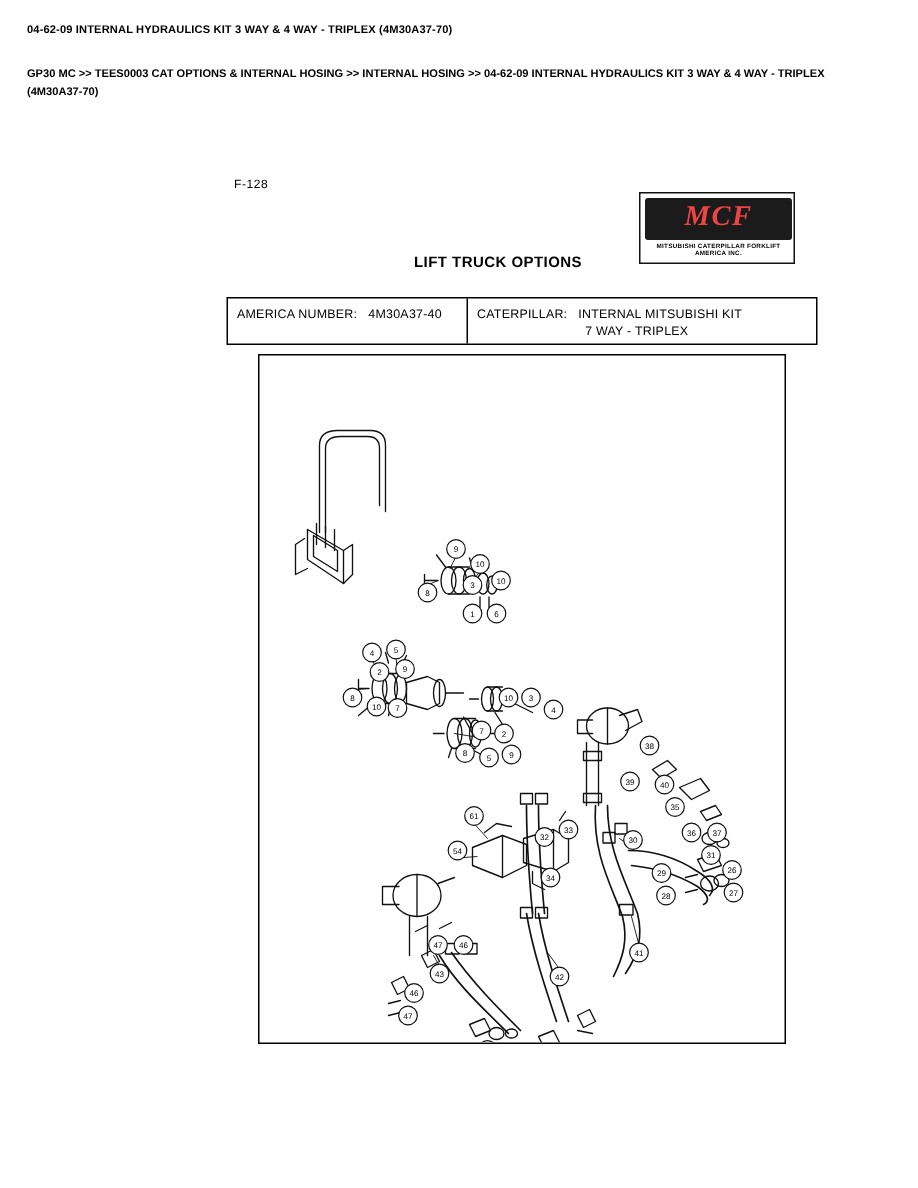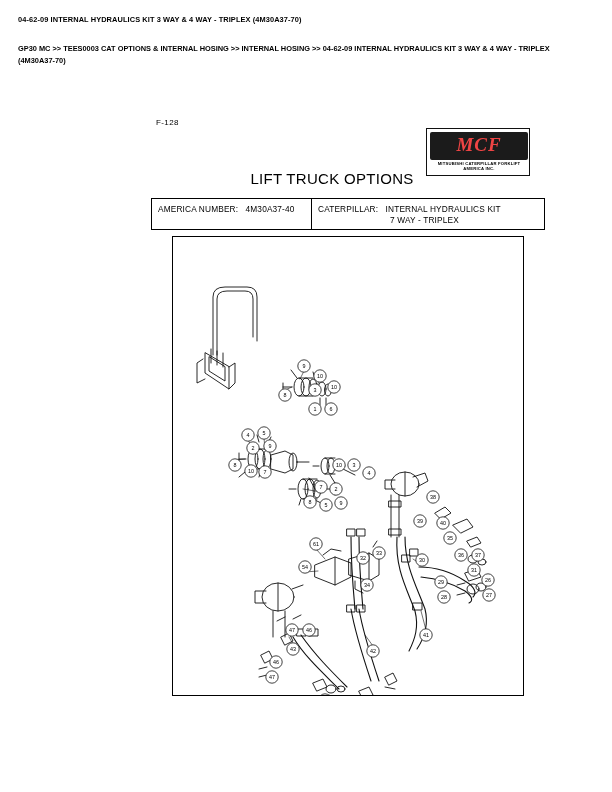--- a/index.html
+++ b/index.html
@@ -97,22 +97,22 @@
     font-weight: bold;
     line-height: 5.4px;
     letter-spacing: 0.2px;
   }
   .sheet-title {
     position: absolute;
     left: 0;
     top: 74px;
     width: 448px;
     text-align: center;
-    font-size: 15px;
-    font-weight: normal;
+    font-size: 10px;
+    font-weight: bold;
     letter-spacing: 0.3px;
   }
   .opt-table {
     position: absolute;
     left: 43px;
     top: 102px;
     width: 394px;
     height: 32px;
     border: 1.3px solid #000;
     box-sizing: border-box;
@@ -186,21 +186,21 @@
 
     <div class="opt-table">
       <div class="opt-cell-left">
         <span>AMERICA NUMBER:</span>
         &nbsp;
         <span>4M30A37-40</span>
       </div>
       <div class="opt-cell-right">
         <span>CATERPILLAR:</span>
         &nbsp;
-        <span>INTERNAL HYDRAULICS KIT</span>
+        <span>INTERNAL MITSUBISHI KIT</span>
         <div class="opt-desc-2">7 WAY - TRIPLEX</div>
       </div>
     </div>
 
     <div class="fig-frame">
       <svg class="fig-svg" width="350" height="458" viewBox="0 0 350 458">
 
         <g fill="none" stroke="#111" stroke-width="0.9" stroke-linecap="round" stroke-linejoin="round">
 
           <path d="M40 118 L40 60 Q40 50 52 50 L74 50 Q84 50 84 60 L84 104"></path>

